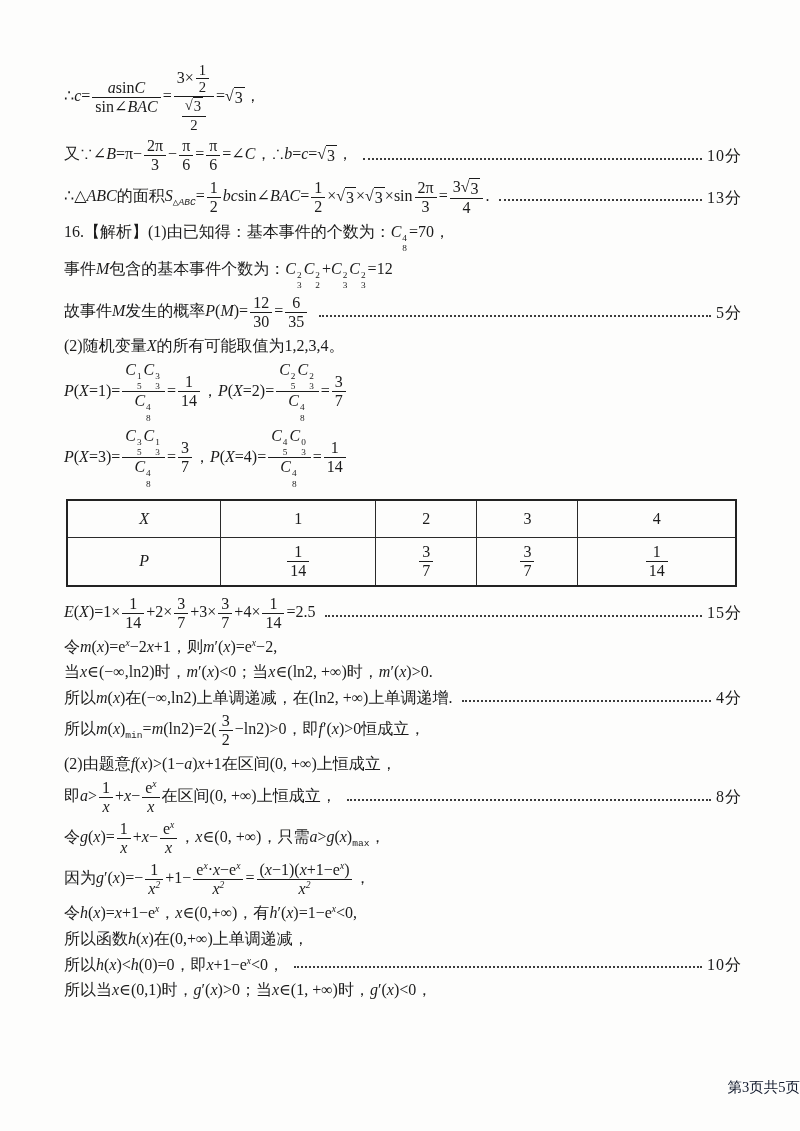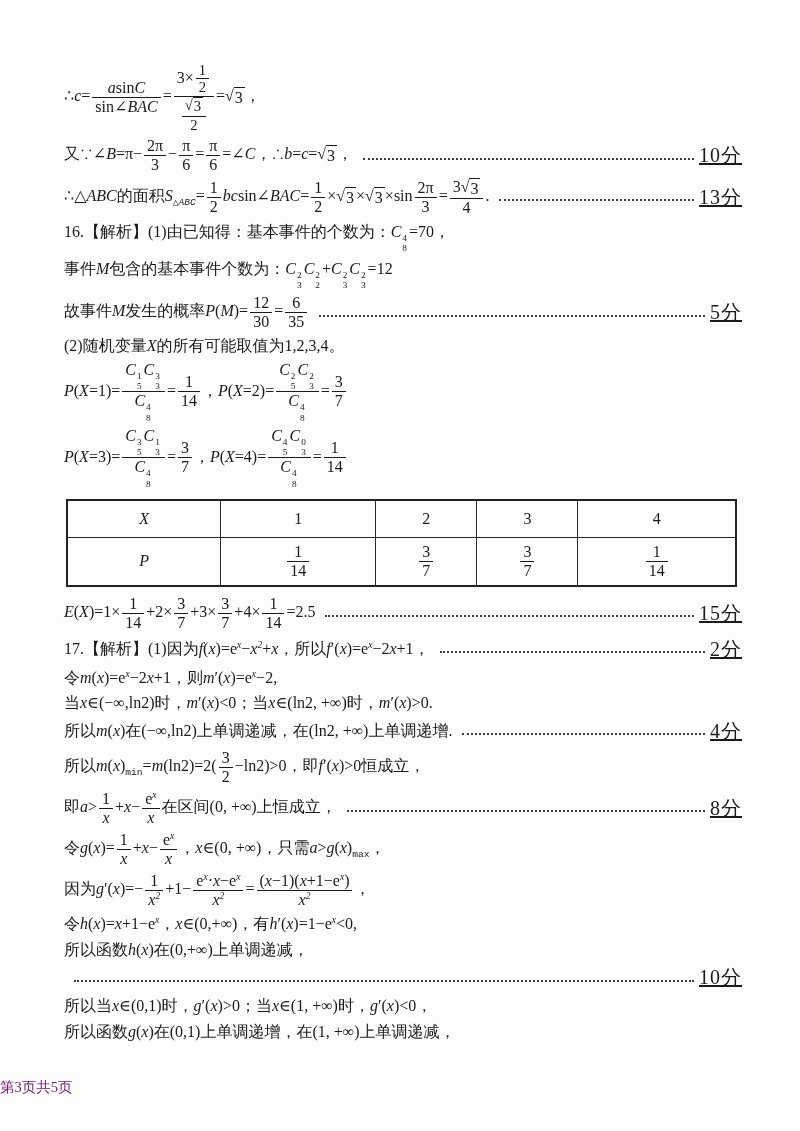--- a/index.html
+++ b/index.html
@@ -27,23 +27,22 @@
   .leader{
     flex:1;
     min-width:20px;
     height:0;
     border-bottom:2px dotted #3c3c3c;
     margin:0 5px 0 10px;
     transform:translateY(3px);
   }
   .score{
     white-space:nowrap;
-    font-size:20px;
+    font-size:16px;
     letter-spacing:1px;
-    text-decoration:underline;
   }
   
   .it{font-style:italic;}
   .frac{
     display:inline-flex;
     flex-direction:column;
     vertical-align:middle;
     text-align:center;
     margin:0 2px;
     line-height:1.12;
@@ -79,23 +78,23 @@
     font-size:16px;
     padding:3px 0;
   }
   .dist-table tr:first-child td{height:30px;}
   .dist-table td:first-child{width:23%;}
   .dist-table .frac{margin:2px auto;}
   .footer{
     position:absolute;
     left:0;right:0;
     bottom:34px;
-    text-align:left;
+    text-align:right;
     font-size:14.5px;
-    color:#701a75;
+    color:#0f172a;
   }
 </style>
 </head>
 <body>
 
 <div class="page">
 
   <div>
       <div class="line">
         <span class="m">∴<span class="it">c</span>=<span class="frac">
@@ -307,40 +306,38 @@
             <span class="num">3</span>
             <span class="den">7</span>
           </span>+4×<span class="frac">
             <span class="num">1</span>
             <span class="den">14</span>
           </span>=2.5</span>
         <span class="leader"></span>
         <span class="score">15分</span>
       </div>
       <div class="line">
-        <span class="m">17.【解析】(1)因为<span class="it">f</span>(<span class="it">x</span>)=e<sup><span class="it">x</span></sup>−<span class="it">x</span><sup>2</sup>+<span class="it">x</span>，所以<span class="it">f</span>′(<span class="it">x</span>)=e<sup><span class="it">x</span></sup>−2<span class="it">x</span>+1，</span>
-        <span class="leader"></span>
-        <span class="score">2分</span>
-      </div>
-      <div class="line">
         <span class="m">令<span class="it">m</span>(<span class="it">x</span>)=e<sup><span class="it">x</span></sup>−2<span class="it">x</span>+1，则<span class="it">m</span>′(<span class="it">x</span>)=e<sup><span class="it">x</span></sup>−2,</span>
       </div>
       <div class="line">
         <span class="m">当<span class="it">x</span>∈(−∞,ln2)时，<span class="it">m</span>′(<span class="it">x</span>)&lt;0；当<span class="it">x</span>∈(ln2, +∞)时，<span class="it">m</span>′(<span class="it">x</span>)&gt;0.</span>
       </div>
       <div class="line">
         <span class="m">所以<span class="it">m</span>(<span class="it">x</span>)在(−∞,ln2)上单调递减，在(ln2, +∞)上单调递增.</span>
         <span class="leader"></span>
         <span class="score">4分</span>
       </div>
       <div class="line">
         <span class="m">所以<span class="it">m</span>(<span class="it">x</span>)<sub>min</sub>=<span class="it">m</span>(ln2)=2(<span class="frac">
             <span class="num">3</span>
             <span class="den">2</span>
           </span>−ln2)&gt;0，即<span class="it">f</span>′(<span class="it">x</span>)&gt;0恒成立，</span>
+      </div>
+      <div class="line">
+        <span class="m">(2)由题意<span class="it">f</span>(<span class="it">x</span>)&gt;(1−<span class="it">a</span>)<span class="it">x</span>+1在区间(0, +∞)上恒成立，</span>
       </div>
       <div class="line">
         <span class="m">即<span class="it">a</span>&gt;<span class="frac">
             <span class="num">1</span>
             <span class="den"><span class="it">x</span></span>
           </span>+<span class="it">x</span>−<span class="frac">
             <span class="num">e<sup><span class="it">x</span></sup></span>
             <span class="den"><span class="it">x</span></span>
           </span>在区间(0, +∞)上恒成立，</span>
         <span class="leader"></span>
@@ -367,25 +364,23 @@
             <span class="den"><span class="it">x</span><sup>2</sup></span>
           </span>，</span>
       </div>
       <div class="line">
         <span class="m">令<span class="it">h</span>(<span class="it">x</span>)=<span class="it">x</span>+1−e<sup><span class="it">x</span></sup>，<span class="it">x</span>∈(0,+∞)，有<span class="it">h</span>′(<span class="it">x</span>)=1−e<sup><span class="it">x</span></sup>&lt;0,</span>
       </div>
       <div class="line">
         <span class="m">所以函数<span class="it">h</span>(<span class="it">x</span>)在(0,+∞)上单调递减，</span>
       </div>
       <div class="line">
+        <span class="m">所以<span class="it">h</span>(<span class="it">x</span>)&lt;<span class="it">h</span>(0)=0，即<span class="it">x</span>+1−e<sup><span class="it">x</span></sup>&lt;0，</span>
         <span class="leader"></span>
         <span class="score">10分</span>
       </div>
       <div class="line">
         <span class="m">所以当<span class="it">x</span>∈(0,1)时，<span class="it">g</span>′(<span class="it">x</span>)&gt;0；当<span class="it">x</span>∈(1, +∞)时，<span class="it">g</span>′(<span class="it">x</span>)&lt;0，</span>
-      </div>
-      <div class="line">
-        <span class="m">所以函数<span class="it">g</span>(<span class="it">x</span>)在(0,1)上单调递增，在(1, +∞)上单调递减，</span>
       </div>
     </div>
 
   <div class="footer">第3页共5页</div>
 </div>
 
 </body></html>

